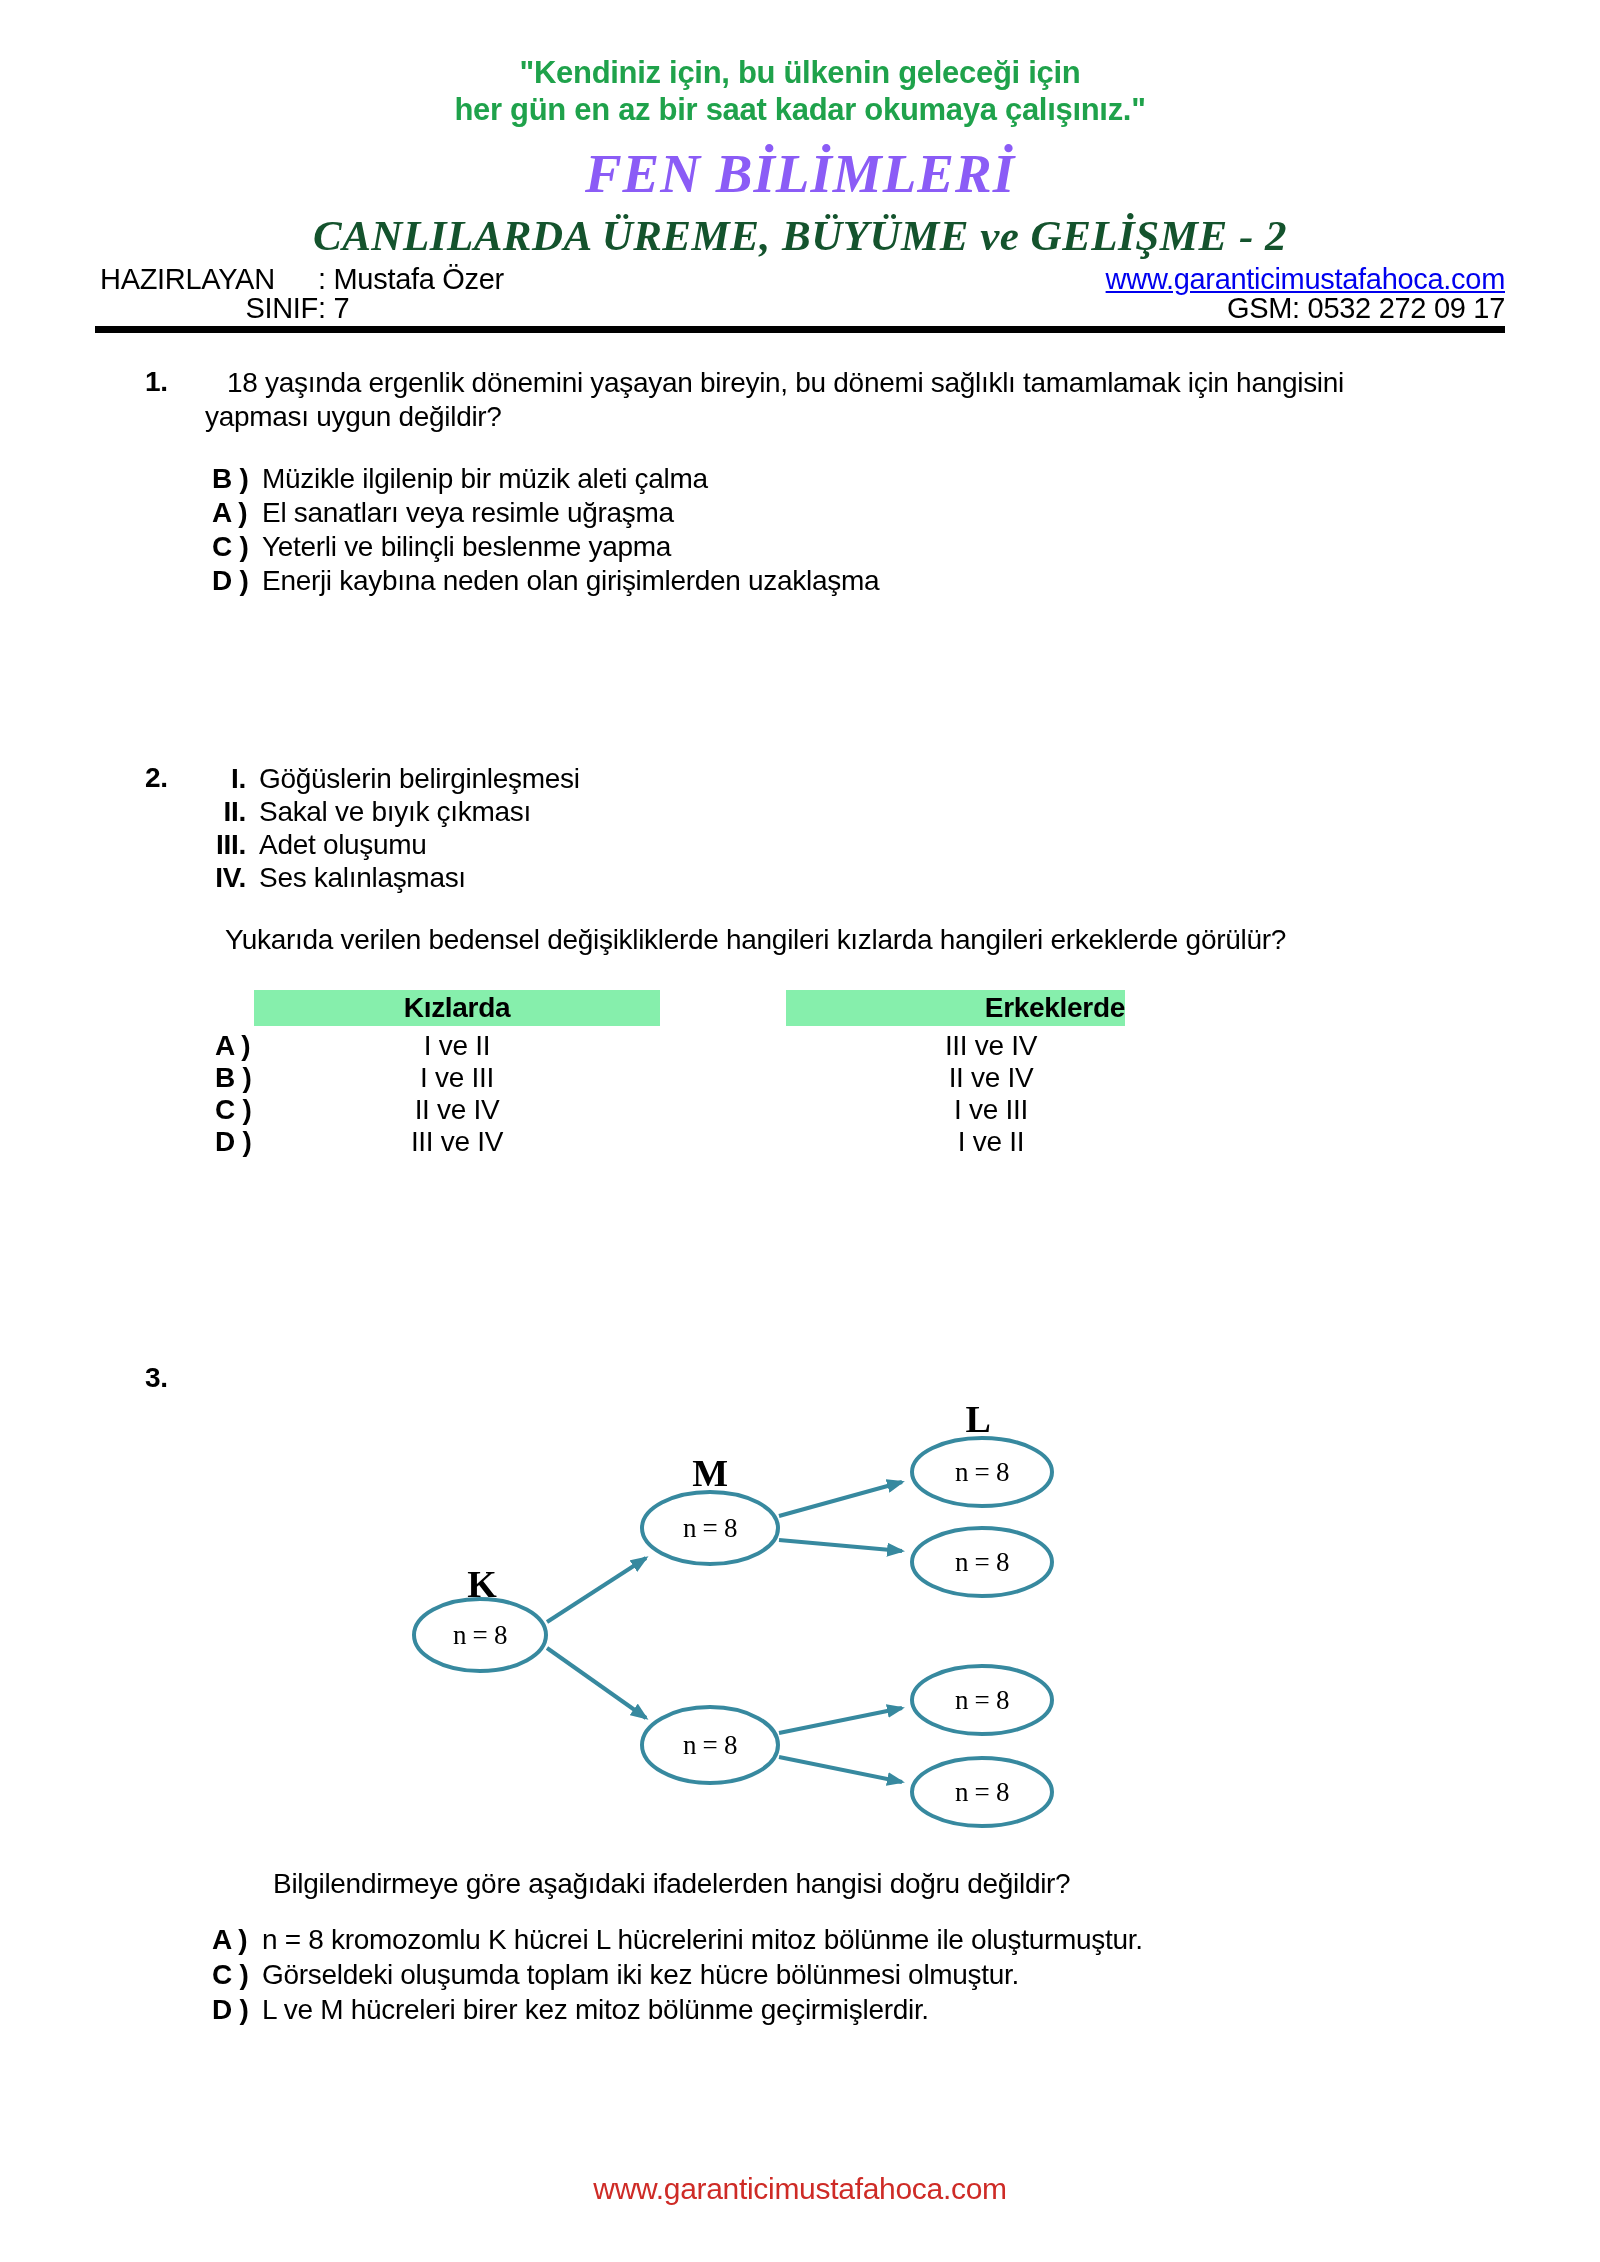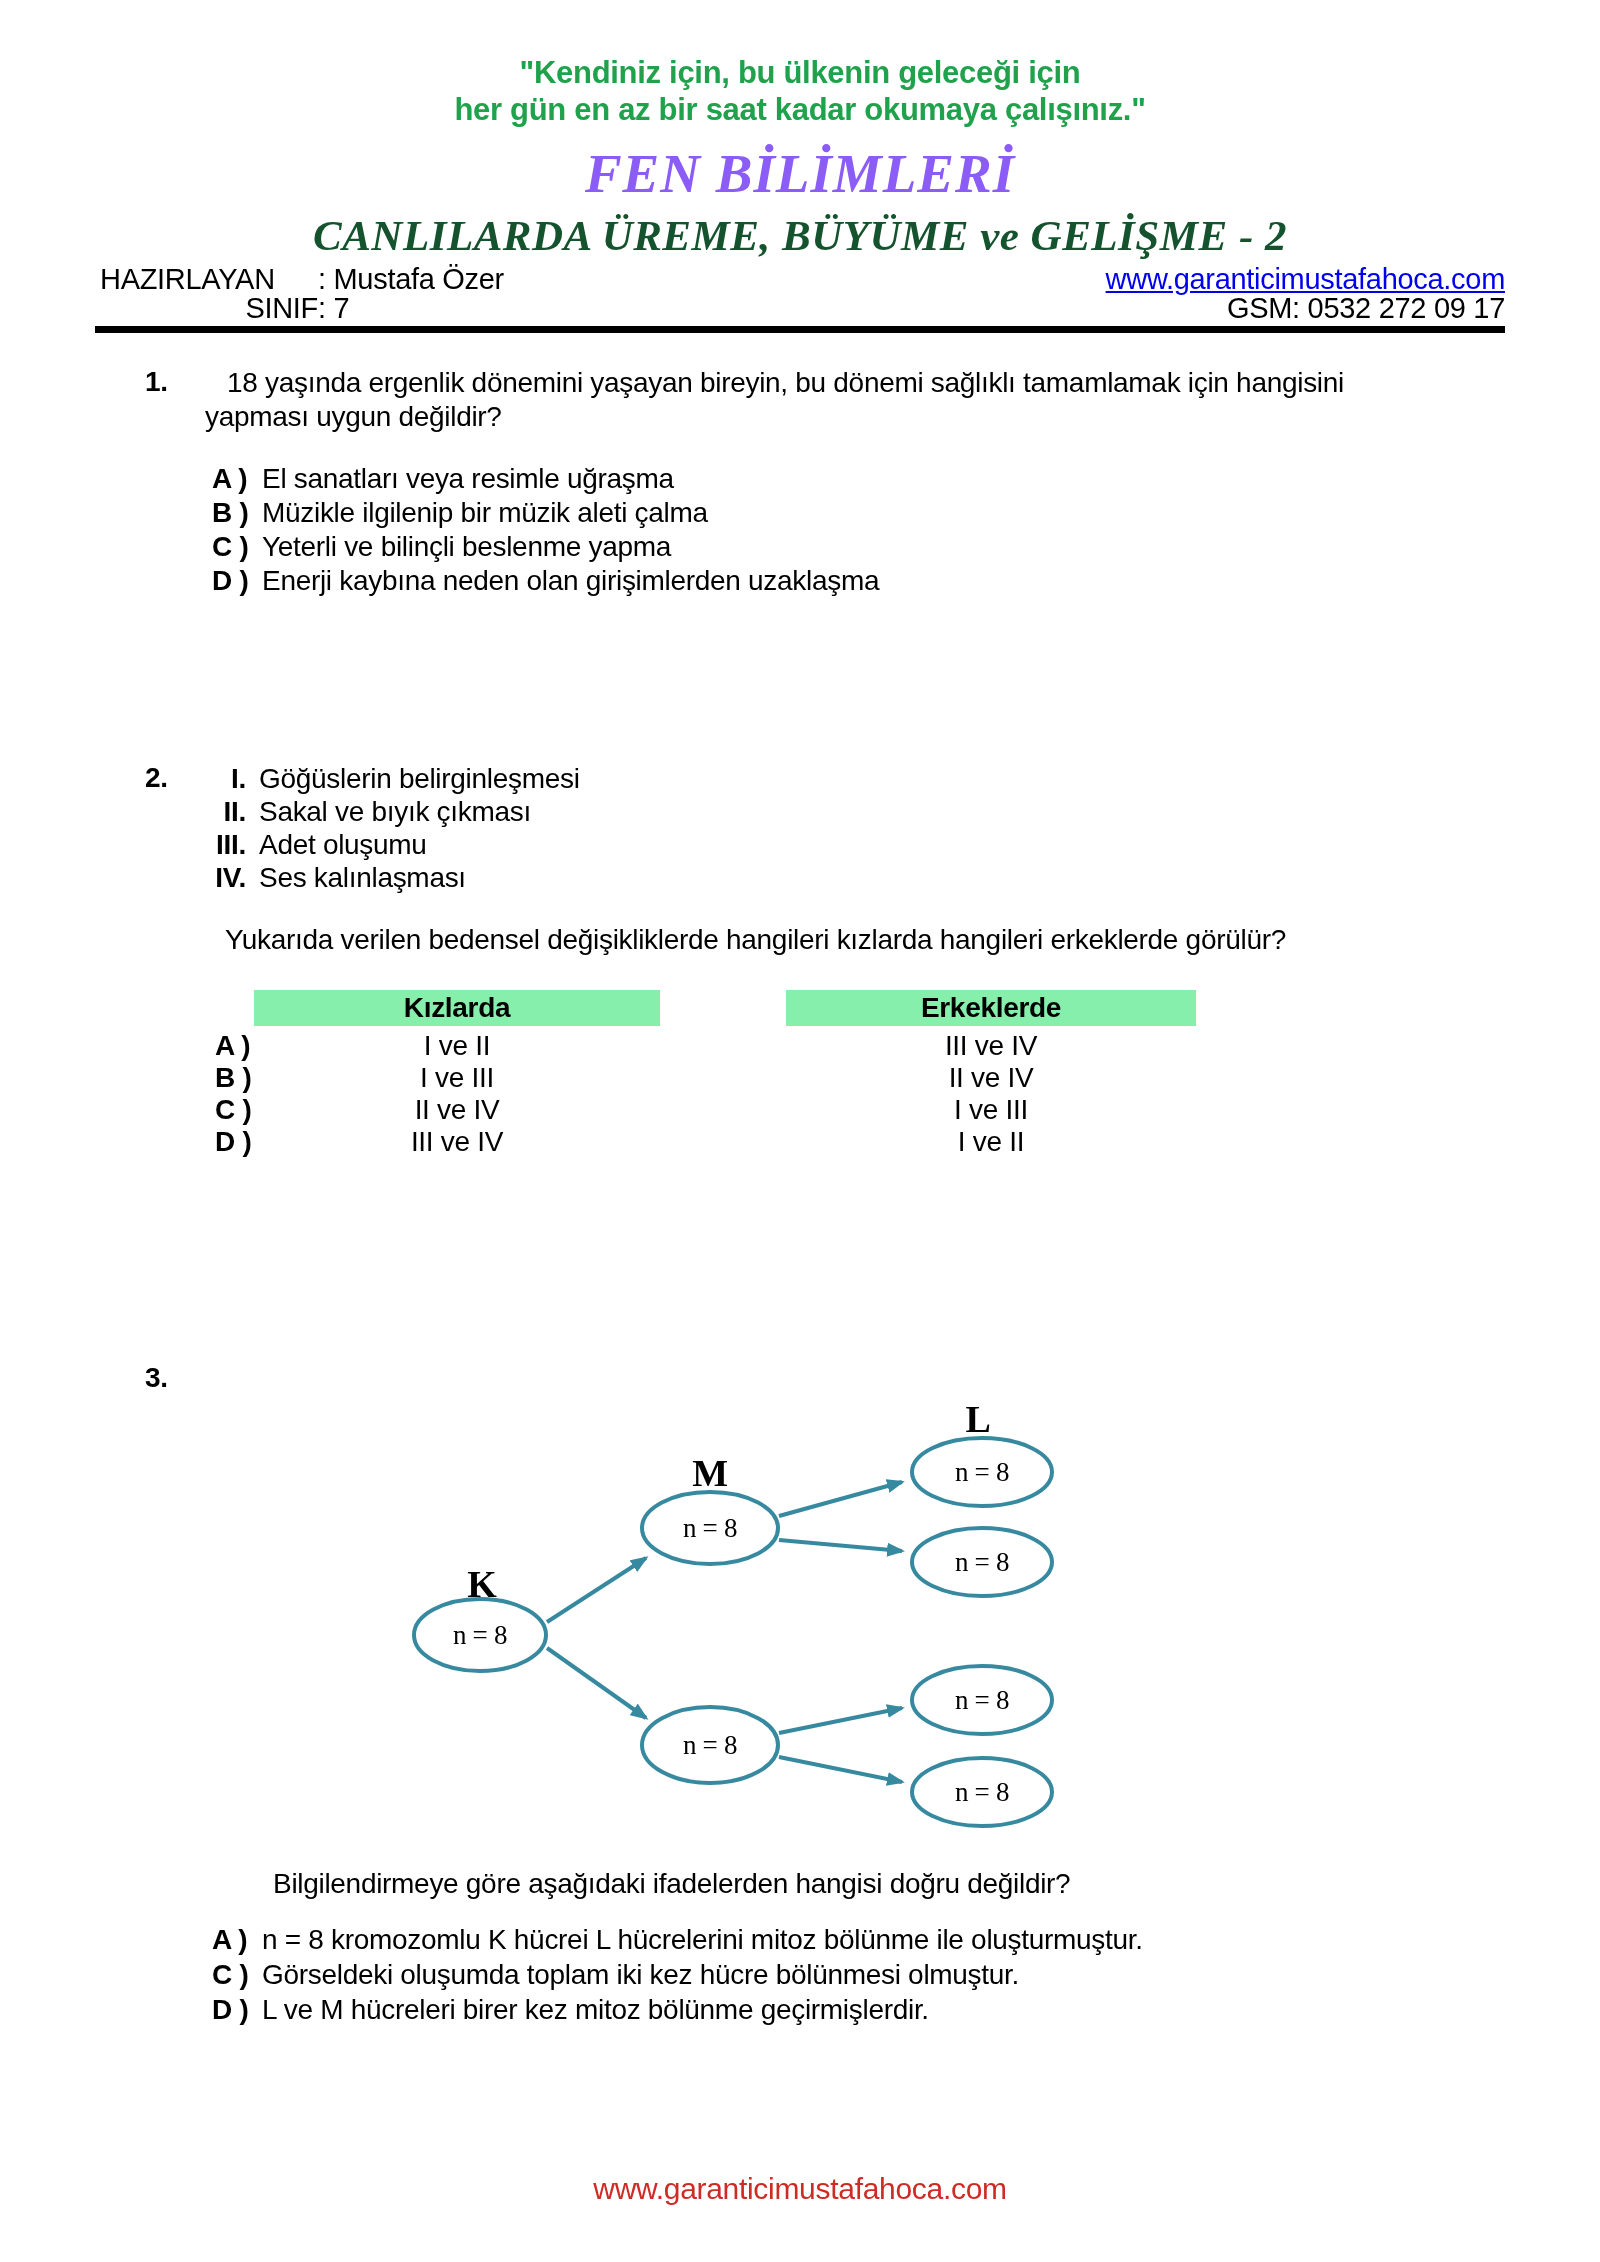--- a/index.html
+++ b/index.html
@@ -86,37 +86,37 @@
     <div>
       <span class="il">SINIF</span><span>: 7</span>
     </div>
     <div>GSM: 0532 272 09 17</div>
   </div>
   <div class="abs rule"></div>
 
   <div class="abs qnum" style="top:366px;left:145px;">1.</div>
   <div class="abs qpara" style="top:366px;left:205px;">18 yaşında ergenlik dönemini yaşayan bireyin, bu dönemi sağlıklı tamamlamak için hangisini yapması uygun değildir?</div>
   <div class="abs options" style="top:462px;left:212px;">
+    <div class="opt"><span class="letter">B )</span><span>Müzikle ilgilenip bir müzik aleti çalma</span></div>
     <div class="opt"><span class="letter">A )</span><span>El sanatları veya resimle uğraşma</span></div>
-    <div class="opt"><span class="letter">B )</span><span>Müzikle ilgilenip bir müzik aleti çalma</span></div>
     <div class="opt"><span class="letter">C )</span><span>Yeterli ve bilinçli beslenme yapma</span></div>
     <div class="opt"><span class="letter">D )</span><span>Enerji kaybına neden olan girişimlerden uzaklaşma</span></div>
   </div>
 
   <div class="abs qnum" style="top:762px;left:145px;">2.</div>
   <div class="abs q2items" style="top:762px;left:150px;">
     <div class="item"><span class="numeral">I.</span><span>Göğüslerin belirginleşmesi</span></div>
     <div class="item"><span class="numeral">II.</span><span>Sakal ve bıyık çıkması</span></div>
     <div class="item"><span class="numeral">III.</span><span>Adet oluşumu</span></div>
     <div class="item"><span class="numeral">IV.</span><span>Ses kalınlaşması</span></div>
   </div>
   <div class="abs" style="top:924px;left:225px;">Yukarıda verilen bedensel değişikliklerde hangileri kızlarda hangileri erkeklerde görülür?</div>
 
   <div class="abs thead" style="top:990px;left:254px;width:406px;">Kızlarda</div>
-  <div class="abs thead" style="top:990px;left:786px;width:410px;">Erkeklerde</div>
+  <div class="abs thead" style="top:990px;left:786px;width:339px;text-align:right;">Erkeklerde</div>
   <div class="abs" style="top:1030px;left:0;width:1600px;height:130px;">
     <div class="trow" style="top:0;">
       <span class="rletter">A )</span>
       <span class="c1">I ve II</span>
       <span class="c2">III ve IV</span>
     </div>
     <div class="trow" style="top:32px;">
       <span class="rletter">B )</span>
       <span class="c1">I ve III</span>
       <span class="c2">II ve IV</span>

